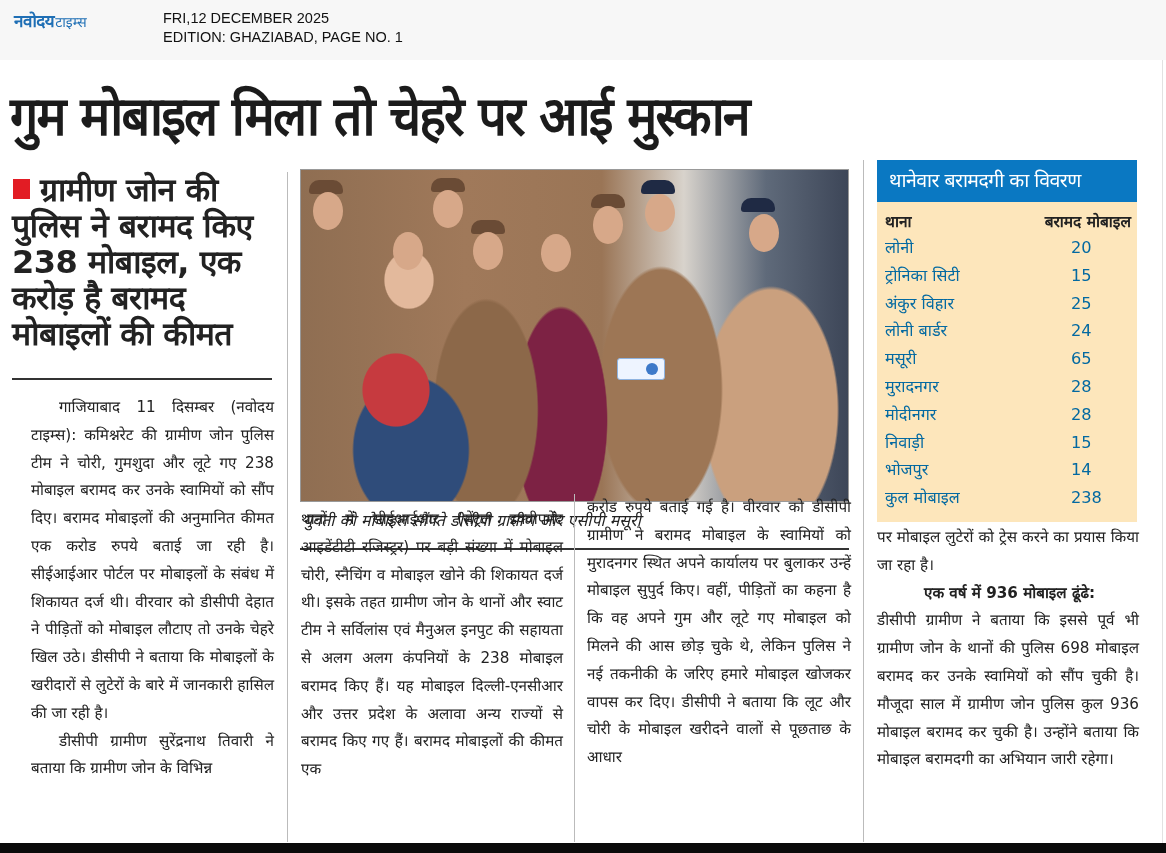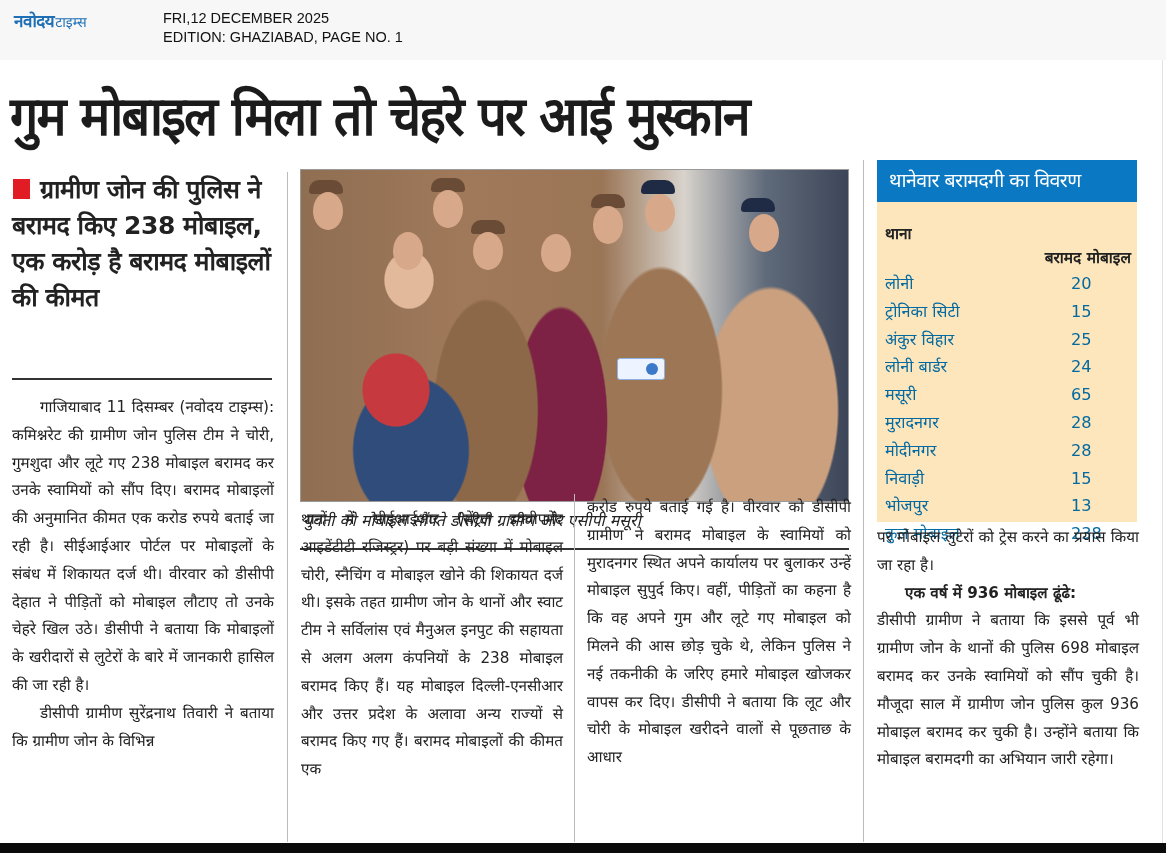--- a/index.html
+++ b/index.html
@@ -10,28 +10,28 @@
     .logo { position: absolute; left: 14px; top: 9px; display: flex; align-items: baseline; }
     .logo-main { font-family: "DejaVu Sans", sans-serif; font-weight: bold; font-size: 17px; color: #1f6fb5; letter-spacing: -0.5px; text-align: right; }
     .logo-sub { font-family: Liberation Serif, serif; font-size: 14px; color: #1f6fb5; margin-left: 1px; }
     .meta { position: absolute; left: 163px; top: 9px; font-family: "Liberation Sans", sans-serif; font-size: 14.5px; line-height: 19px; color: #111; }
 
     .page { position: absolute; left: 0; top: 60px; width: 1163px; height: 783px; background: #fff; border-right: 1px solid #e2e2e2; }
     .headline { position: absolute; left: 10px; top: 22px; width: 1140px; font-family: "DejaVu Sans", sans-serif; font-weight: bold; font-size: 54px; line-height: 70px; color: #1b1b1b; letter-spacing: -2px; transform: scaleX(0.93); transform-origin: left top; white-space: nowrap; }
 
     .subhead { position: absolute; left: 12px; top: 112px; width: 262px; }
     .subhead-square { position: absolute; left: 1px; top: 7px; width: 17px; height: 20px; background: #e21c24; }
-    .subhead-text { font-family: "DejaVu Sans", sans-serif; font-weight: bold; font-size: 25px; line-height: 36px; color: #222; text-indent: 28px; letter-spacing: -0.5px; }
+    .subhead-text { font-family: "DejaVu Sans", sans-serif; font-weight: bold; font-size: 32px; line-height: 36px; color: #222; text-indent: 28px; letter-spacing: -0.5px; }
     .subhead-rule { position: absolute; left: 12px; top: 318px; width: 260px; height: 2px; background: #333; }
 
     .col-rule { position: absolute; width: 1px; background: #bbb; }
 
     .body-text { position: absolute; font-family: "DejaVu Sans", sans-serif; font-size: 15.2px; line-height: 27.8px; color: #222; text-align: justify; }
     .body-text p { text-indent: 0; }
-    .body-text p.indent { text-indent: 28px; }
+    .body-text p.indent { text-indent: 28px; margin-left: 19px; }
     .body-text b { font-weight: bold; }
 
     .photo { position: absolute; left: 300px; top: 109px; width: 549px; height: 333px; overflow: hidden; border: 1px solid #999;
       background:
         radial-gradient(ellipse 60px 70px at 108px 110px, #e3b99c 0%, #e3b99c 40%, transparent 42%),
         radial-gradient(ellipse 55px 60px at 95px 220px, #c63a3f 0%, #c63a3f 60%, transparent 62%),
         radial-gradient(ellipse 95px 120px at 110px 280px, #2f4c7a 0%, #2f4c7a 60%, transparent 62%),
         radial-gradient(ellipse 85px 180px at 185px 240px, #8c6849 0%, #8c6849 60%, transparent 62%),
         radial-gradient(ellipse 70px 170px at 260px 250px, #7d2244 0%, #7d2244 65%, transparent 67%),
         radial-gradient(ellipse 100px 200px at 360px 220px, #9d7655 0%, #9d7655 60%, transparent 62%),
@@ -42,21 +42,21 @@
     .photo .phone::after { content: ""; position: absolute; right: 6px; top: 4px; width: 12px; height: 12px; border-radius: 50%; background: #3d79c9; }
     .photo .cap { position: absolute; width: 34px; height: 14px; border-radius: 10px 10px 3px 3px; background: #6a4b35; }
     .photo .cap.dark { background: #1f2a44; }
     .photo .face { position: absolute; width: 30px; height: 38px; border-radius: 50%; background: #d7a889; }
 
     .caption { position: absolute; left: 303px; top: 450px; width: 545px; font-family: "DejaVu Sans", sans-serif; font-style: oblique; font-size: 16px; line-height: 22px; color: #222; }
     .caption-rule { position: absolute; left: 300px; top: 488px; width: 549px; height: 2px; background: #333; }
 
     .table-box { position: absolute; left: 877px; top: 100px; width: 260px; height: 362px; background: #fde6bb; }
     .table-title { height: 42px; background: #0a78c2; color: #fff; font-family: "DejaVu Sans", sans-serif; font-size: 19.5px; line-height: 42px; padding-left: 12px; white-space: nowrap; letter-spacing: -0.6px; }
-    .table-head { display: flex; padding: 20px 6px 0 8px; font-weight: bold; font-size: 15.5px; line-height: 24px; color: #222; flex-direction: column; }
+    .table-head { display: flex; padding: 8px 6px 0 8px; font-weight: bold; font-size: 15.5px; line-height: 24px; color: #222; }
     .table-row { display: flex; padding: 0 6px 0 8px; font-size: 16.2px; line-height: 27.8px; color: #0369a1; }
     .c-name { width: 186px; }
     .c-val { flex: 1; }
     .table-head .c-name { width: 118px; }
     .table-head .c-val { text-align: right; }
 
     .bottom-strip { position: absolute; left: 0; top: 843px; width: 1166px; height: 10px; background: #0a0a0a; }
   </style>
 </head>
 <body>
@@ -153,21 +153,21 @@
     <div class="table-row">
         <span class="c-name">मोदीनगर</span>
         <span class="c-val">28</span>
       </div>
     <div class="table-row">
         <span class="c-name">निवाड़ी</span>
         <span class="c-val">15</span>
       </div>
     <div class="table-row">
         <span class="c-name">भोजपुर</span>
-        <span class="c-val">13</span>
+        <span class="c-val">14</span>
       </div>
     <div class="table-row">
         <span class="c-name">कुल मोबाइल</span>
         <span class="c-val">238</span>
       </div>
   </div>
 
   <div class="body-text" style="left:877px; top:464px; width:262px;">
     <p>पर मोबाइल लुटेरों को ट्रेस करने का प्रयास किया जा रहा है।</p>
     <p class="indent"><b>एक वर्ष में 936 मोबाइल ढूंढे:</b></p>

